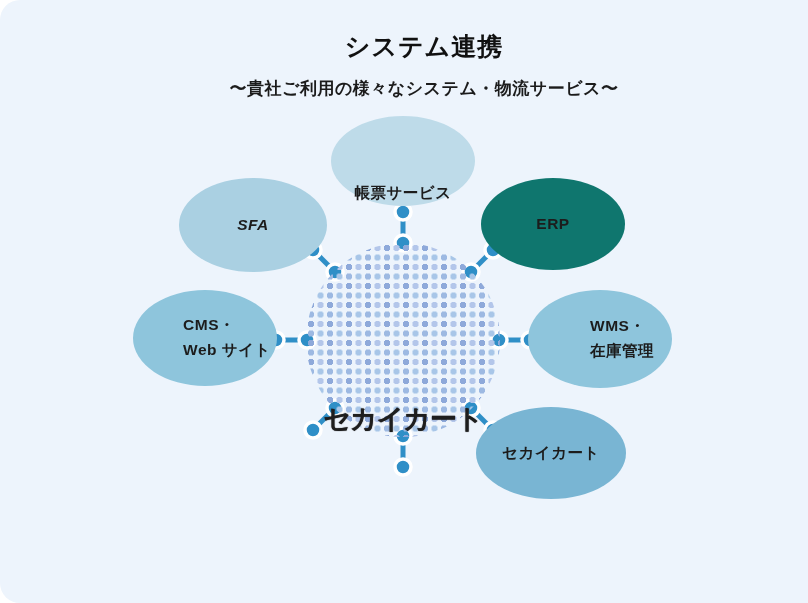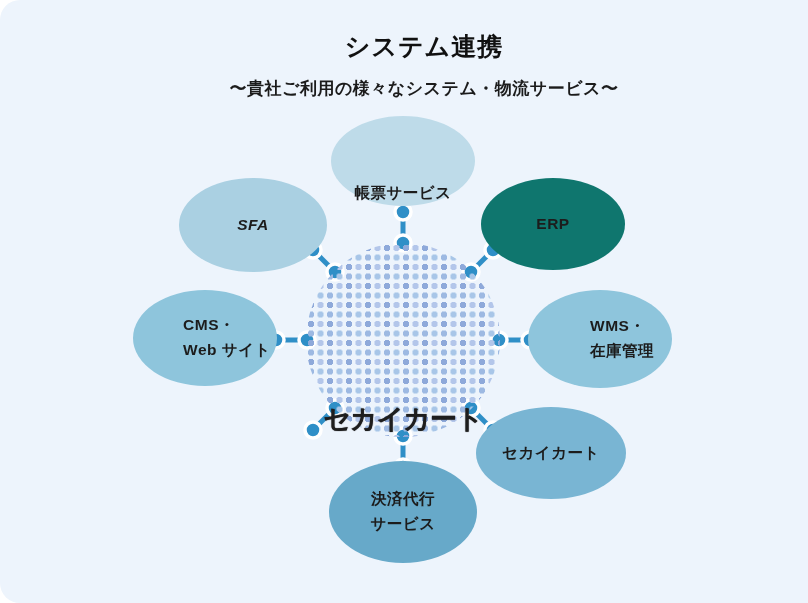--- a/index.html
+++ b/index.html
@@ -111,24 +111,20 @@
   <div class="node node-erp" style="background: #0f766e;">
     <span class="node-label">ERP</span>
   </div>
   <div class="node node-wms" style="background: rgb(142, 197, 220);">
     <span class="node-label ta-left">WMS・
 在庫管理</span>
   </div>
   <div class="node node-butsuryu" style="background: rgb(121, 181, 211);">
     <span class="node-label">セカイカート</span>
   </div>
-  <div class="node node-kessai" style="background: rgb(103, 169, 201);">
-    <span class="node-label">決済代行
-サービス</span>
-  </div>
   <div class="node node-cms" style="background: rgb(142, 197, 220);">
     <span class="node-label ta-left">CMS・
 Web サイト</span>
   </div>
   <div class="node node-sfa" style="background: rgb(170, 208, 226); font-style: italic;">
     <span class="node-label">SFA</span>
   </div>
 
 </div>
 

